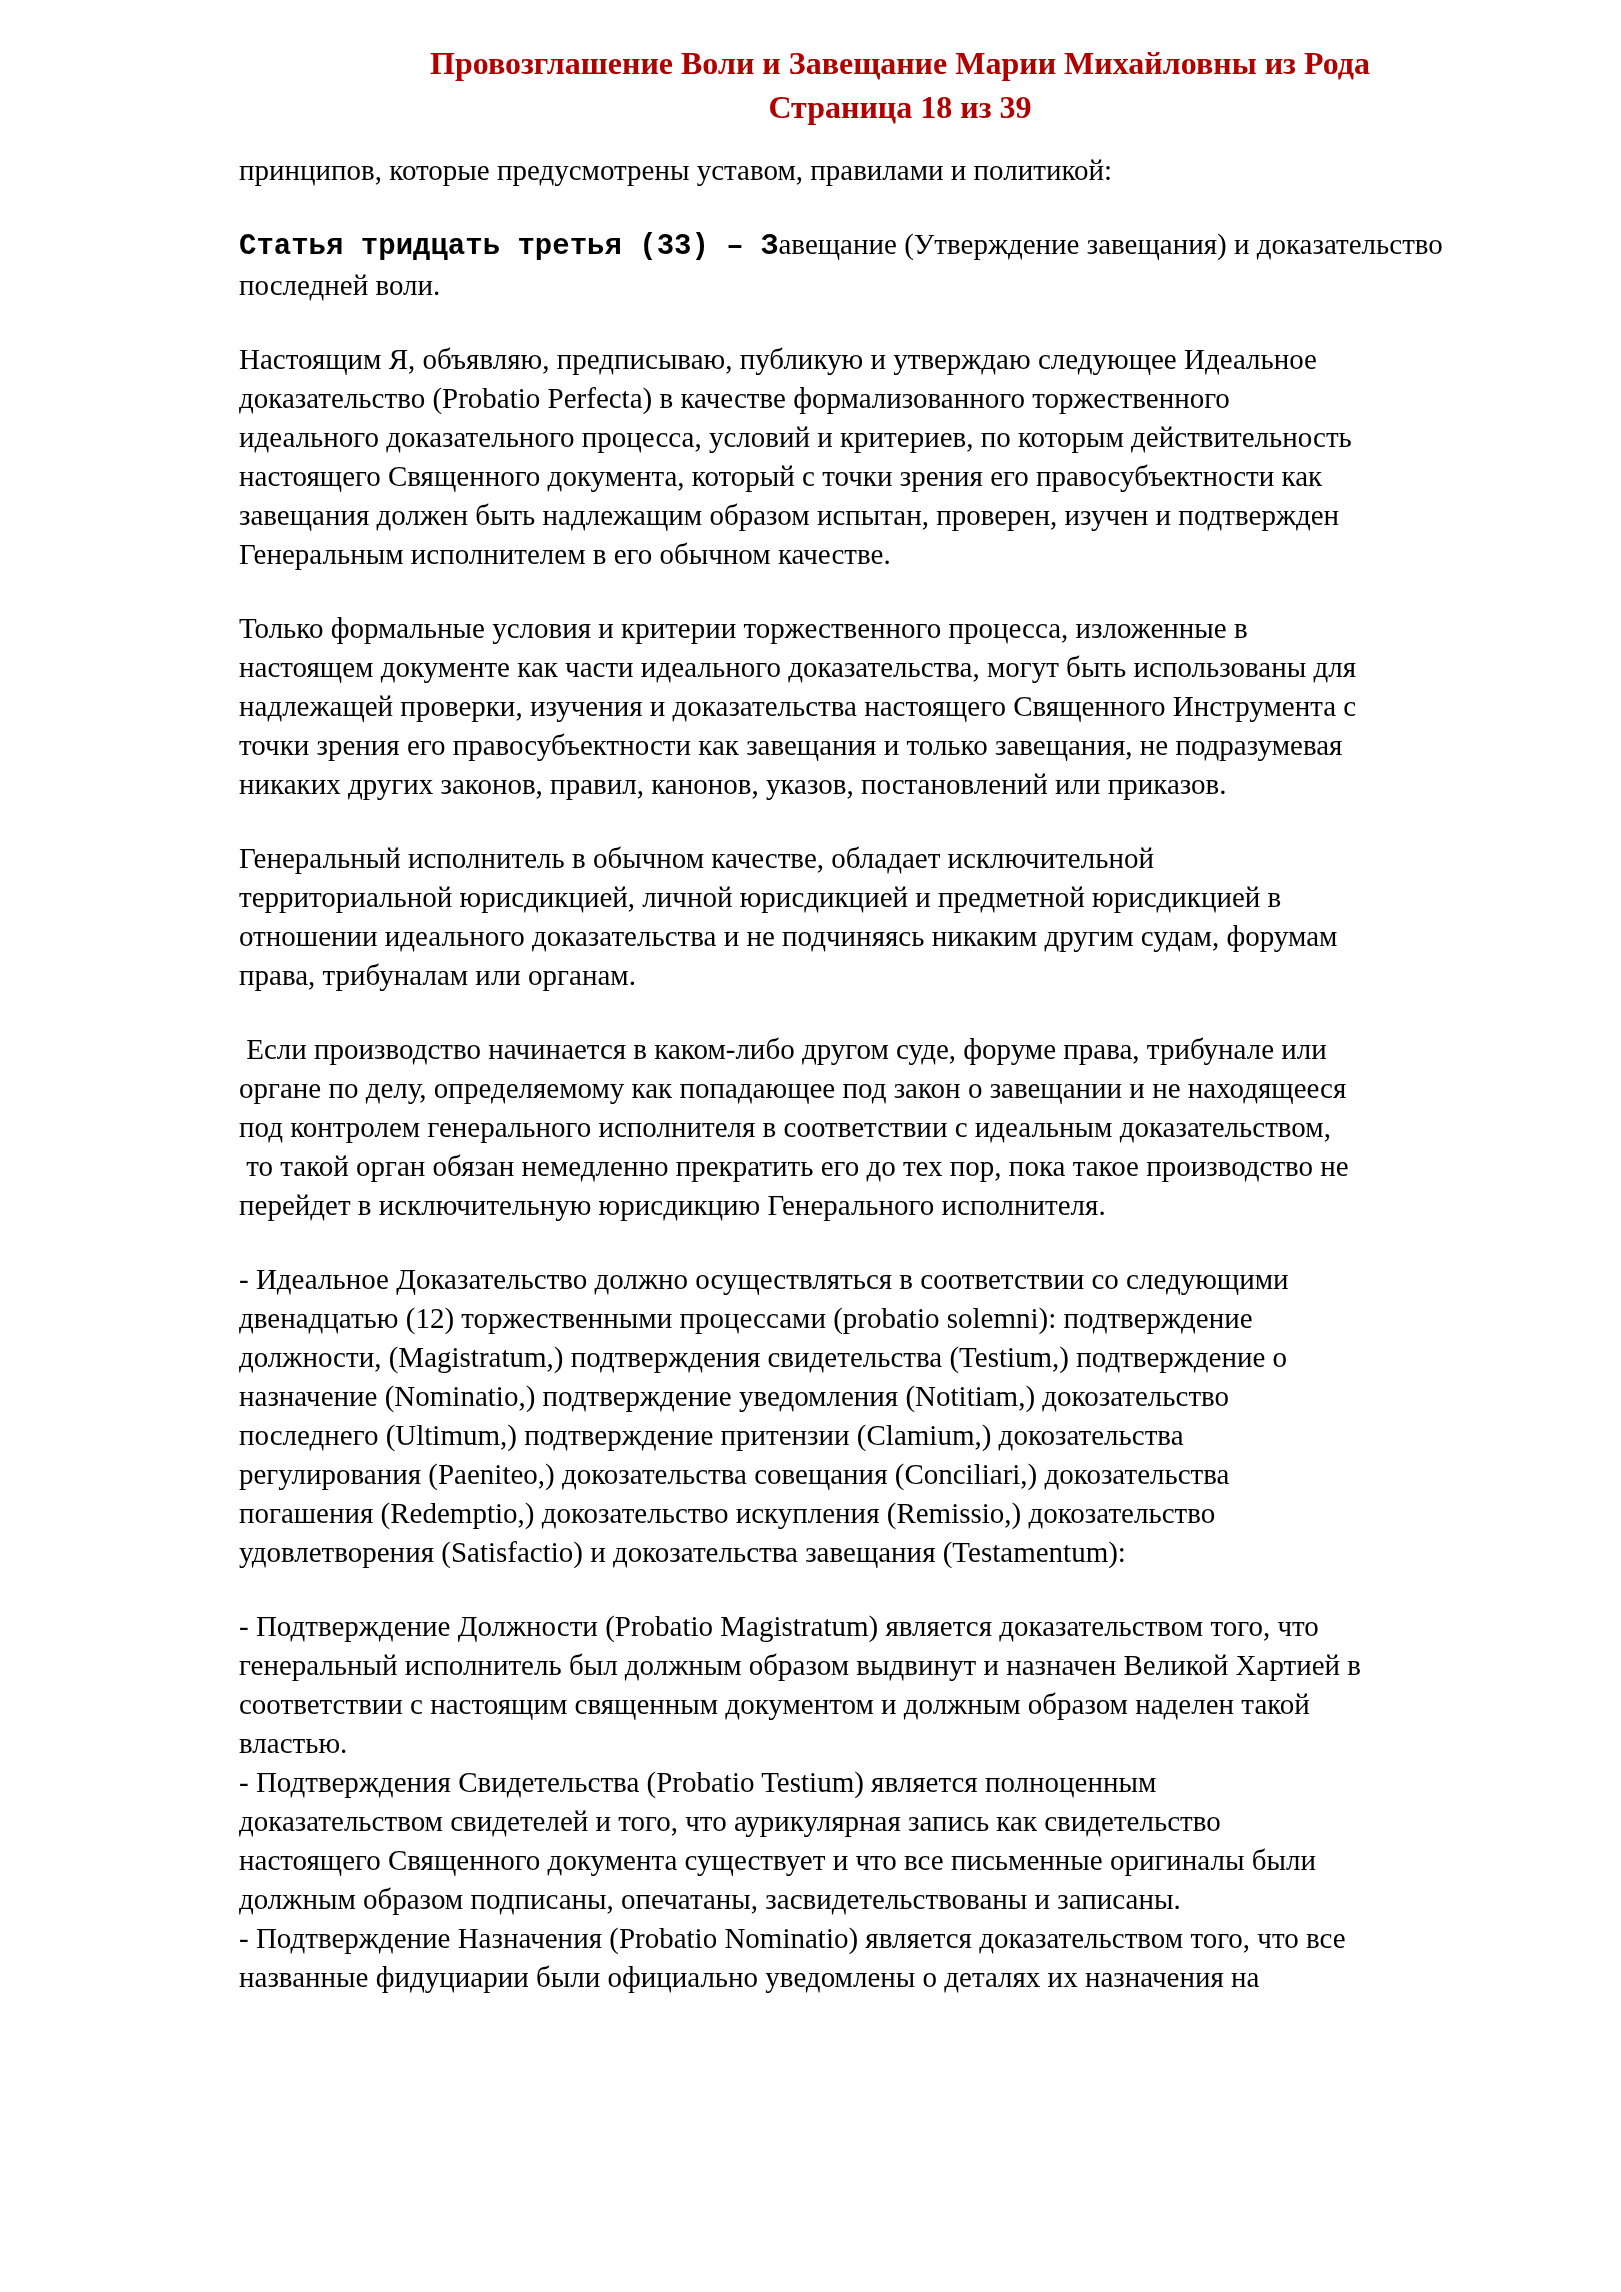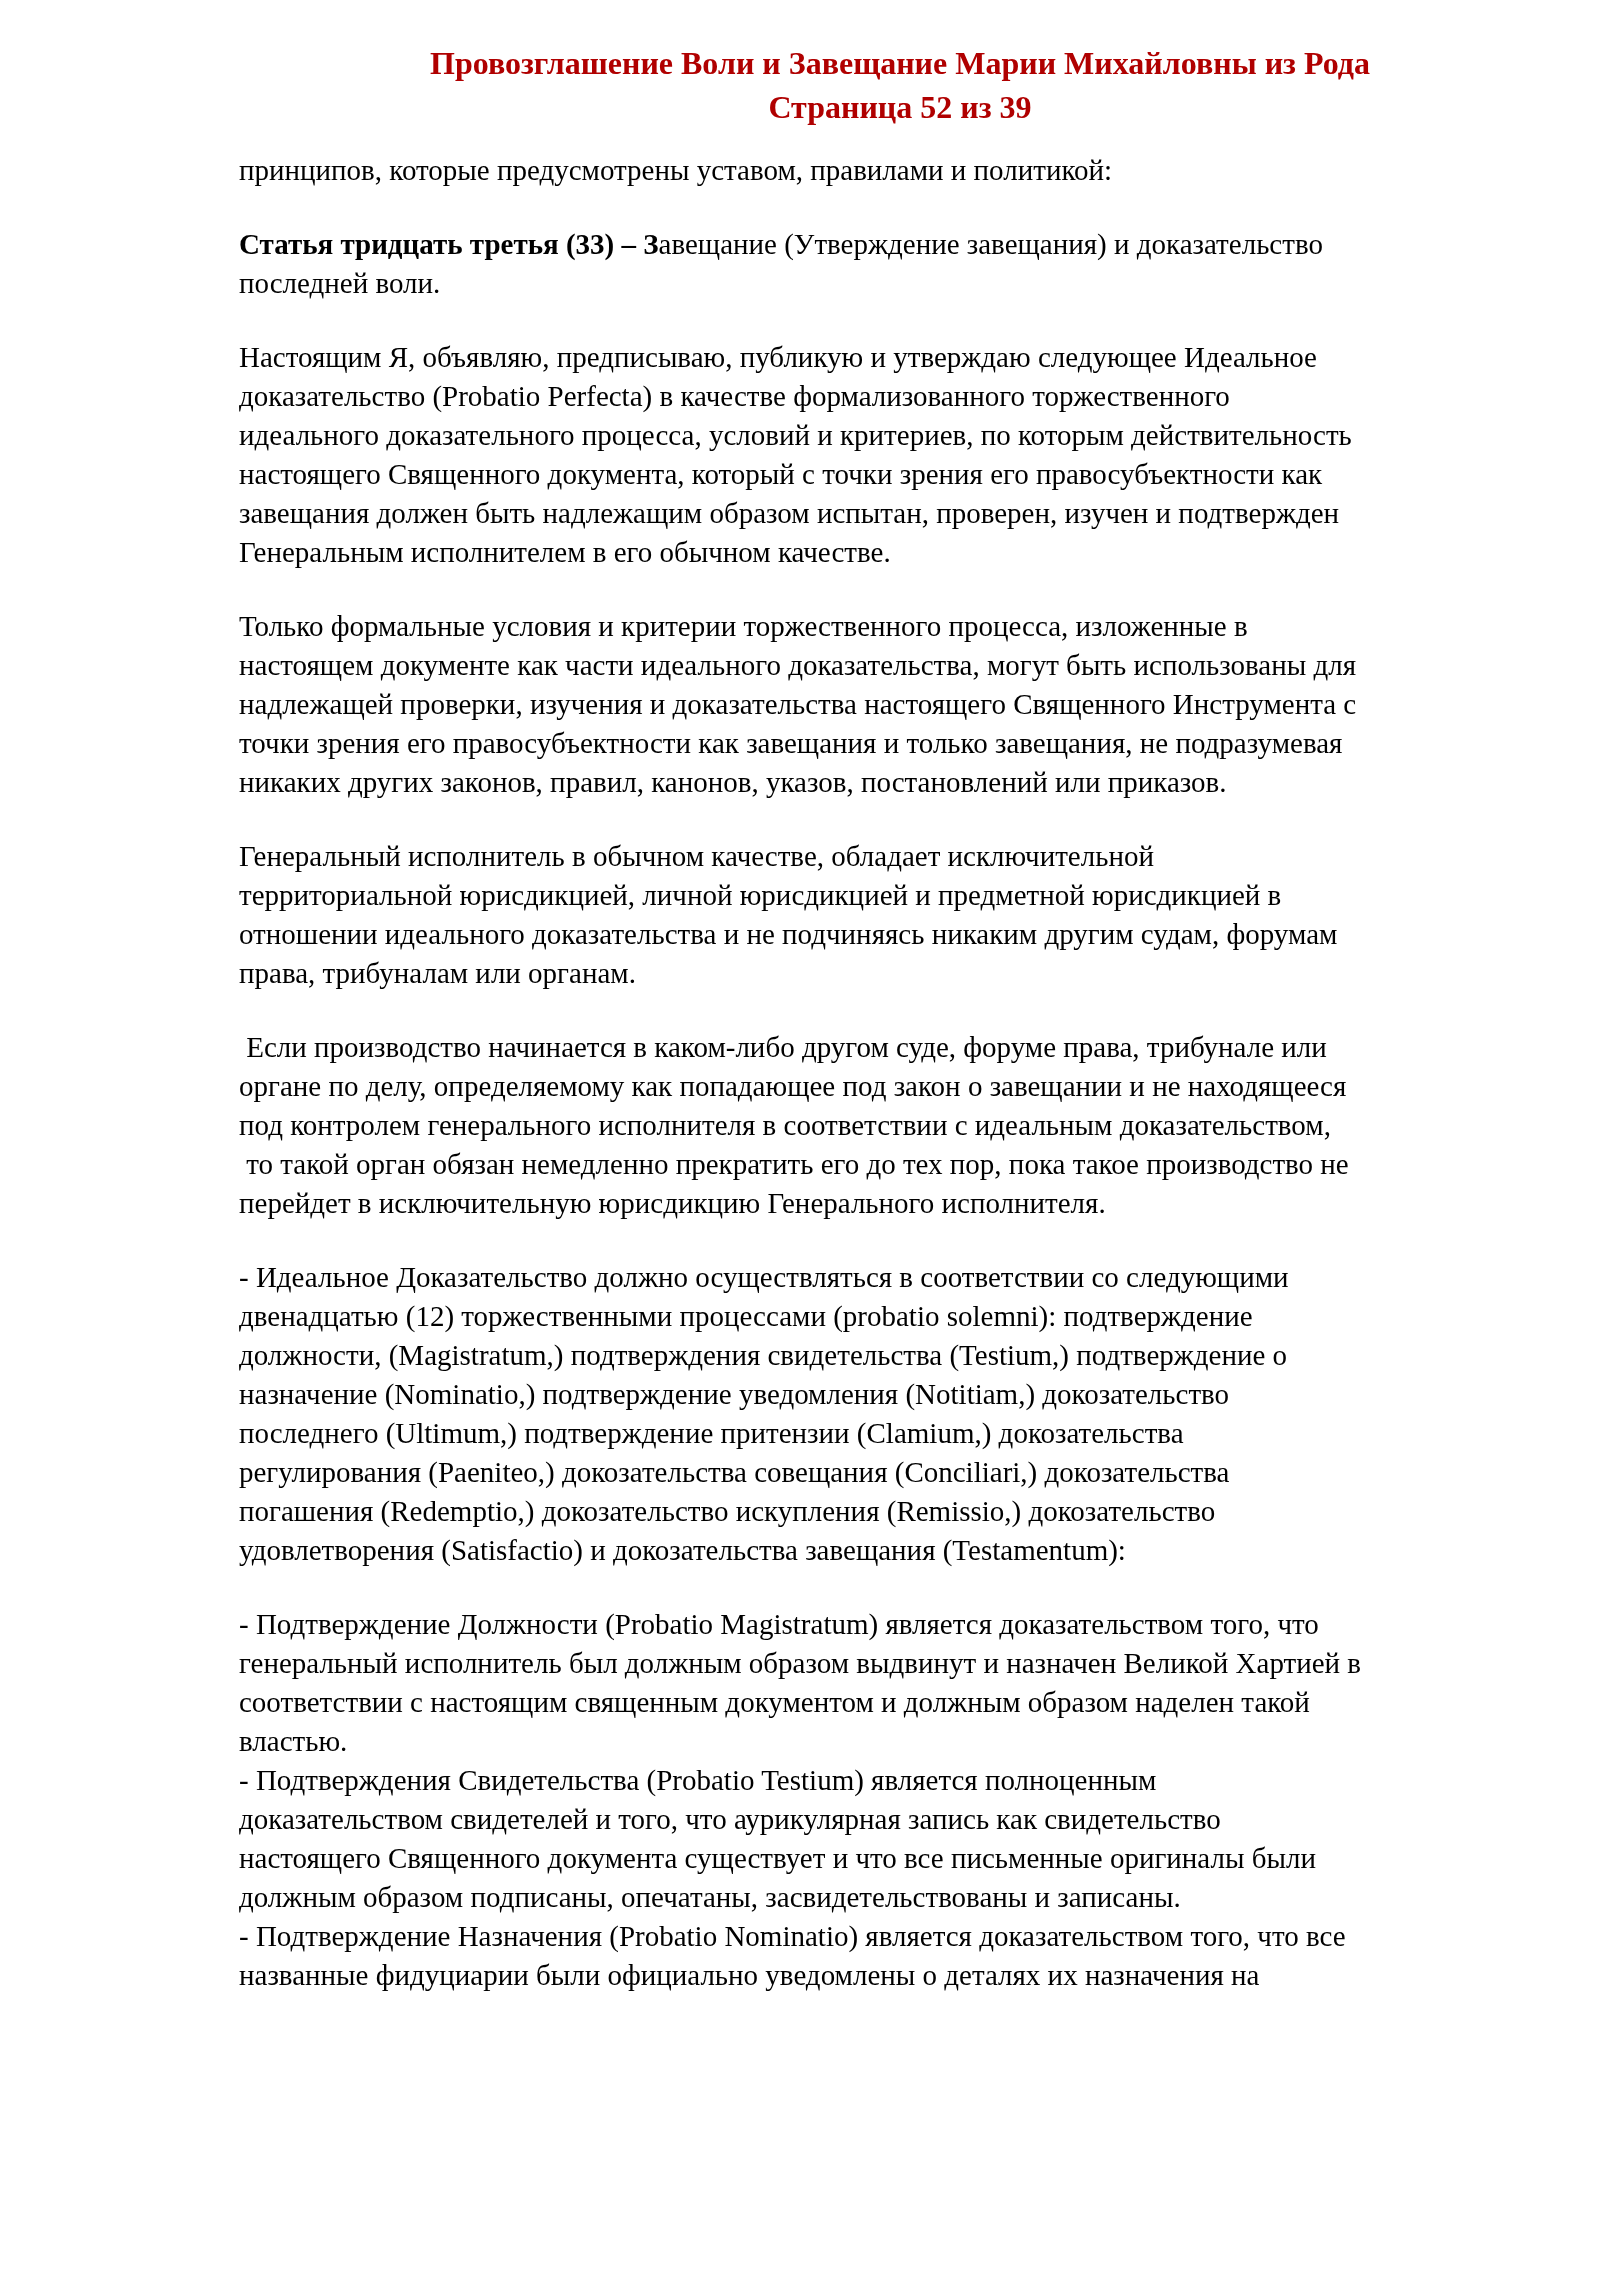--- a/index.html
+++ b/index.html
@@ -29,30 +29,31 @@
     white-space: pre-wrap;
   }
   .body-text p {
     font-size: 29px;
     line-height: 39px;
     margin: 0 0 35px 16px;
     white-space: pre-wrap;
   }
   .body-text p b {
     font-weight: bold;
+    font-family: Liberation Mono, monospace;
   }
 </style>
 </head>
 <body>
 
 <div class="page">
 
   <div class="doc-header" style="color: rgb(176, 0, 0);">
     <div>Провозглашение Воли и Завещание Марии Михайловны из Рода</div>
-    <div>Страница 52 из 39</div>
+    <div>Страница 18 из 39</div>
   </div>
 
   <div class="body-text">
 
     <p>принципов, которые предусмотрены уставом, правилами и политикой:</p>
 
 
     <p><b>Статья тридцать третья (33) – З</b><span>авещание (Утверждение завещания) и доказательство
 последней воли.</span></p>
 

